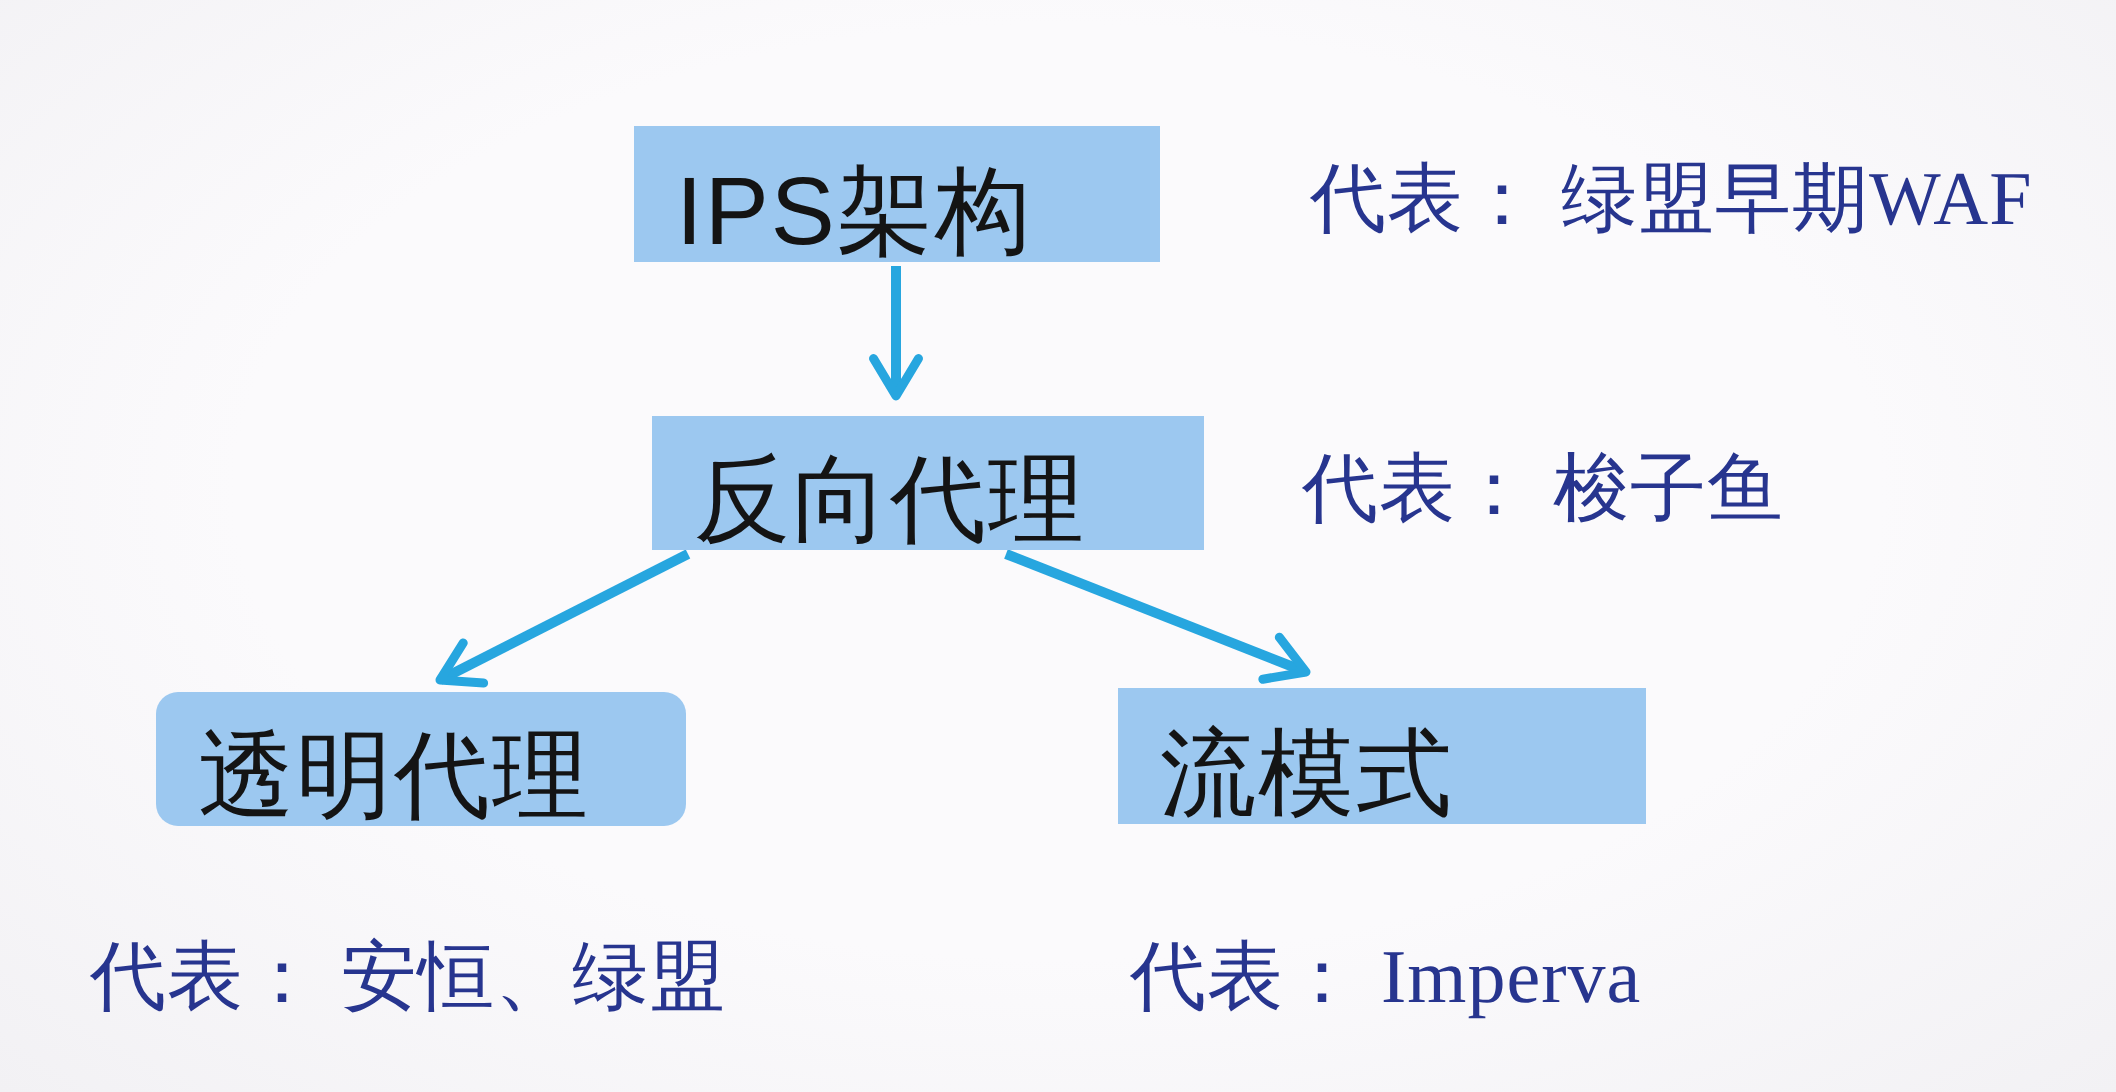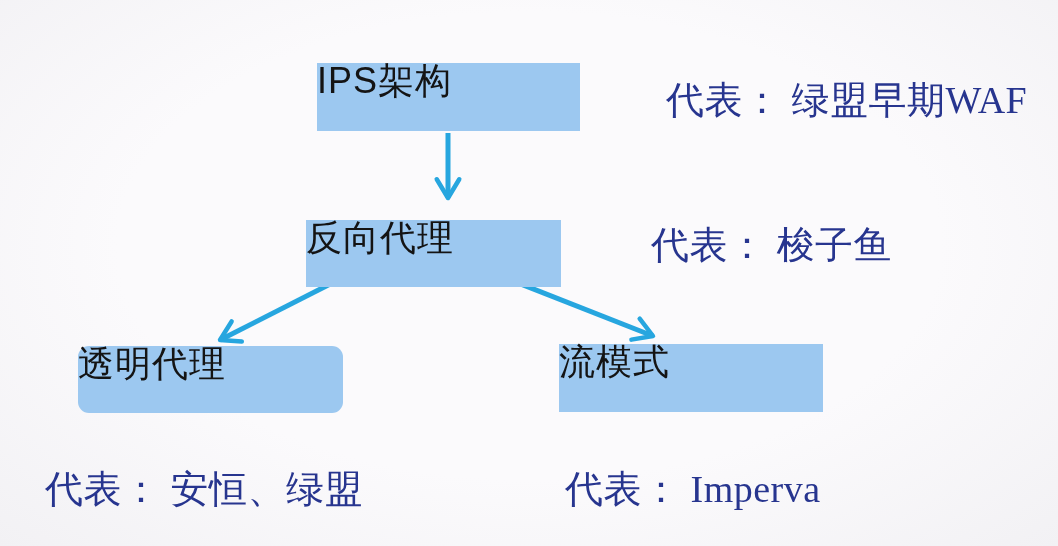--- a/index.html
+++ b/index.html
@@ -20,42 +20,43 @@
     top: 0;
     width: 1058px;
     height: 546px;
     pointer-events: none;
   }
   .node {
     position: absolute;
     box-sizing: border-box;
     background: #9cc8f0;
     color: #141414;
-    font-size: 36px;
+    font-size: 48px;
     line-height: 1;
     display: flex;
-    align-items: flex-start;
+    align-items: flex-end;
+    padding-left: 21px;
     white-space: nowrap;
     letter-spacing: 1px;
   }
   .node-ips        { left: 317px; top:  63px; width: 263px; height: 68px; }
-  .node-reverse    { left: 306px; top: 208px; width: 255px; height: 67px; margin-top: 12px; }
+  .node-reverse    { left: 326px; top: 208px; width: 276px; height: 67px; }
   .node-transparent{ left:  78px; top: 346px; width: 265px; height: 67px; border-radius: 11px; }
   .node-stream     { left: 559px; top: 344px; width: 264px; height: 68px; }
 
   .annotation {
     position: absolute;
     color: #27358f;
     font-size: 38px;
     line-height: 42px;
     font-family: "Liberation Serif", "DejaVu Serif", serif;
     white-space: nowrap;
     letter-spacing: 0.5px;
   }
-  .ann-ips        { left: 655px; top:  79px; margin-left: 11px; }
+  .ann-ips        { left: 655px; top:  79px; }
   .ann-reverse    { left: 651px; top: 224px; }
   .ann-transparent{ left:  45px; top: 468px; }
   .ann-stream     { left: 565px; top: 468px; text-align: center; }
 </style>
 </head>
 <body>
 
 <div class="canvas">
 
   <svg class="arrows" viewBox="0 0 1058 546" xmlns="http://www.w3.org/2000/svg">

